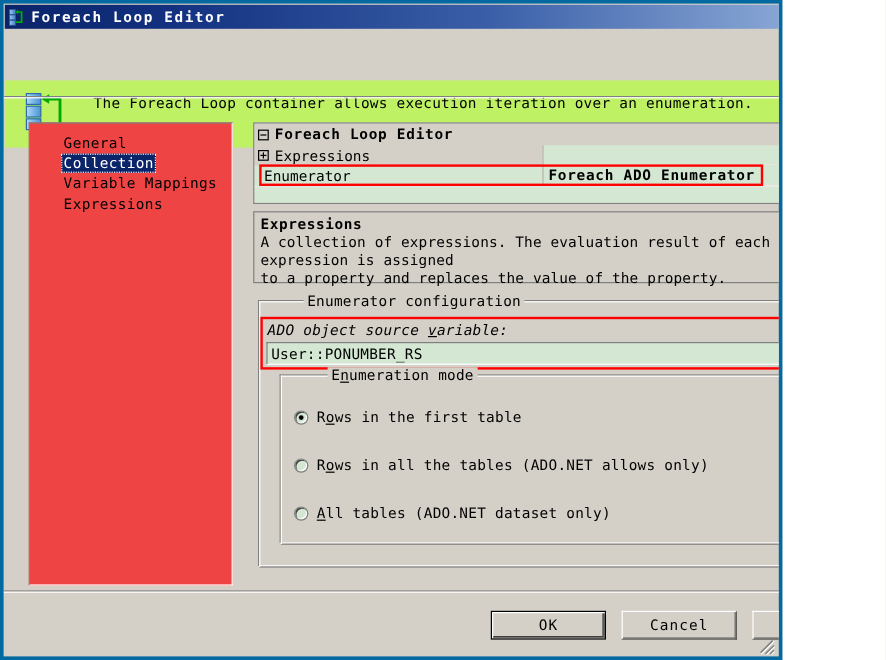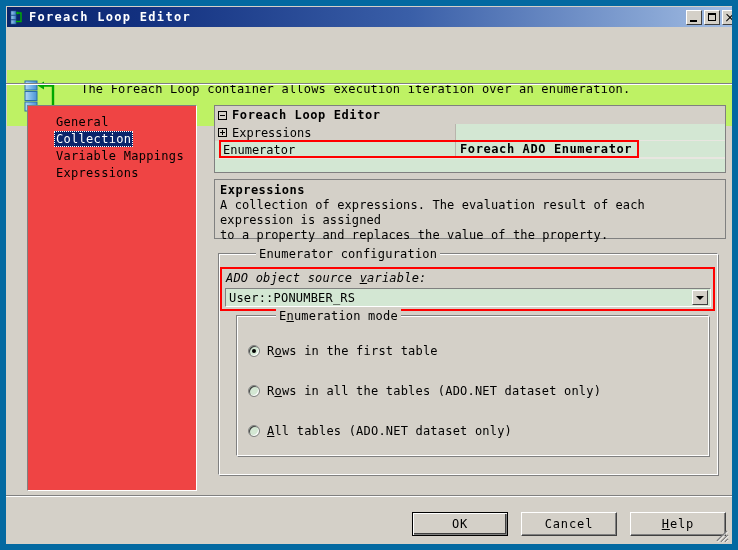--- a/index.html
+++ b/index.html
@@ -5,25 +5,25 @@
   html, body {
     margin: 0;
     padding: 0;
     background: #ffffff;
   }
   body {
     font-family: "DejaVu Sans Mono", "Liberation Mono", monospace;
   }
   #app {
     position: relative;
-    width: 738px;
+    width: 652px;
     height: 550px;
     overflow: hidden;
     background: #d4d0c8;
-    border: 6px solid #0369a1;
+    border: 3px solid #0369a1;
     box-sizing: border-box;
   }
 
   
   .titlebar {
     position: absolute;
     left: 1px; top: 1px;
     width: 734px;
     height: 20px;
     background: linear-gradient(to right, #0a246a 0%, #12307f 18%, #3a5fa8 55%, #87a5d4 88%, #a6c0e6 100%);
@@ -593,21 +593,21 @@
   <div class="gb-enummode-in"></div>
   <div class="gb-legend legend-enummode"><span>E</span><u>n</u><span>umeration mode</span></div>
 
   <div class="radio-row" style="left:242px; top:338px;">
     <span class="radio-mark checked"></span>
     <span><span>R</span><u>o</u><span>ws in the first table</span></span>
   </div>
 
   <div class="radio-row" style="left:242px; top:378px;">
     <span class="radio-mark"></span>
-    <span><span>R</span><u>o</u><span>ws in all the tables (ADO.NET dataset only)</span></span>
+    <span><span>R</span><u>o</u><span>ws in all the tables (ADO.NET allows only)</span></span>
   </div>
 
   <div class="radio-row" style="left:242px; top:418px;">
     <span class="radio-mark"></span>
     <span><span></span><u>A</u><span>ll tables (ADO.NET dataset only)</span></span>
   </div>
 
   <div class="bottom-sep"></div>
   <div class="btn default" id="btn-ok">OK</div>
   <div class="btn" id="btn-cancel">Cancel</div>

